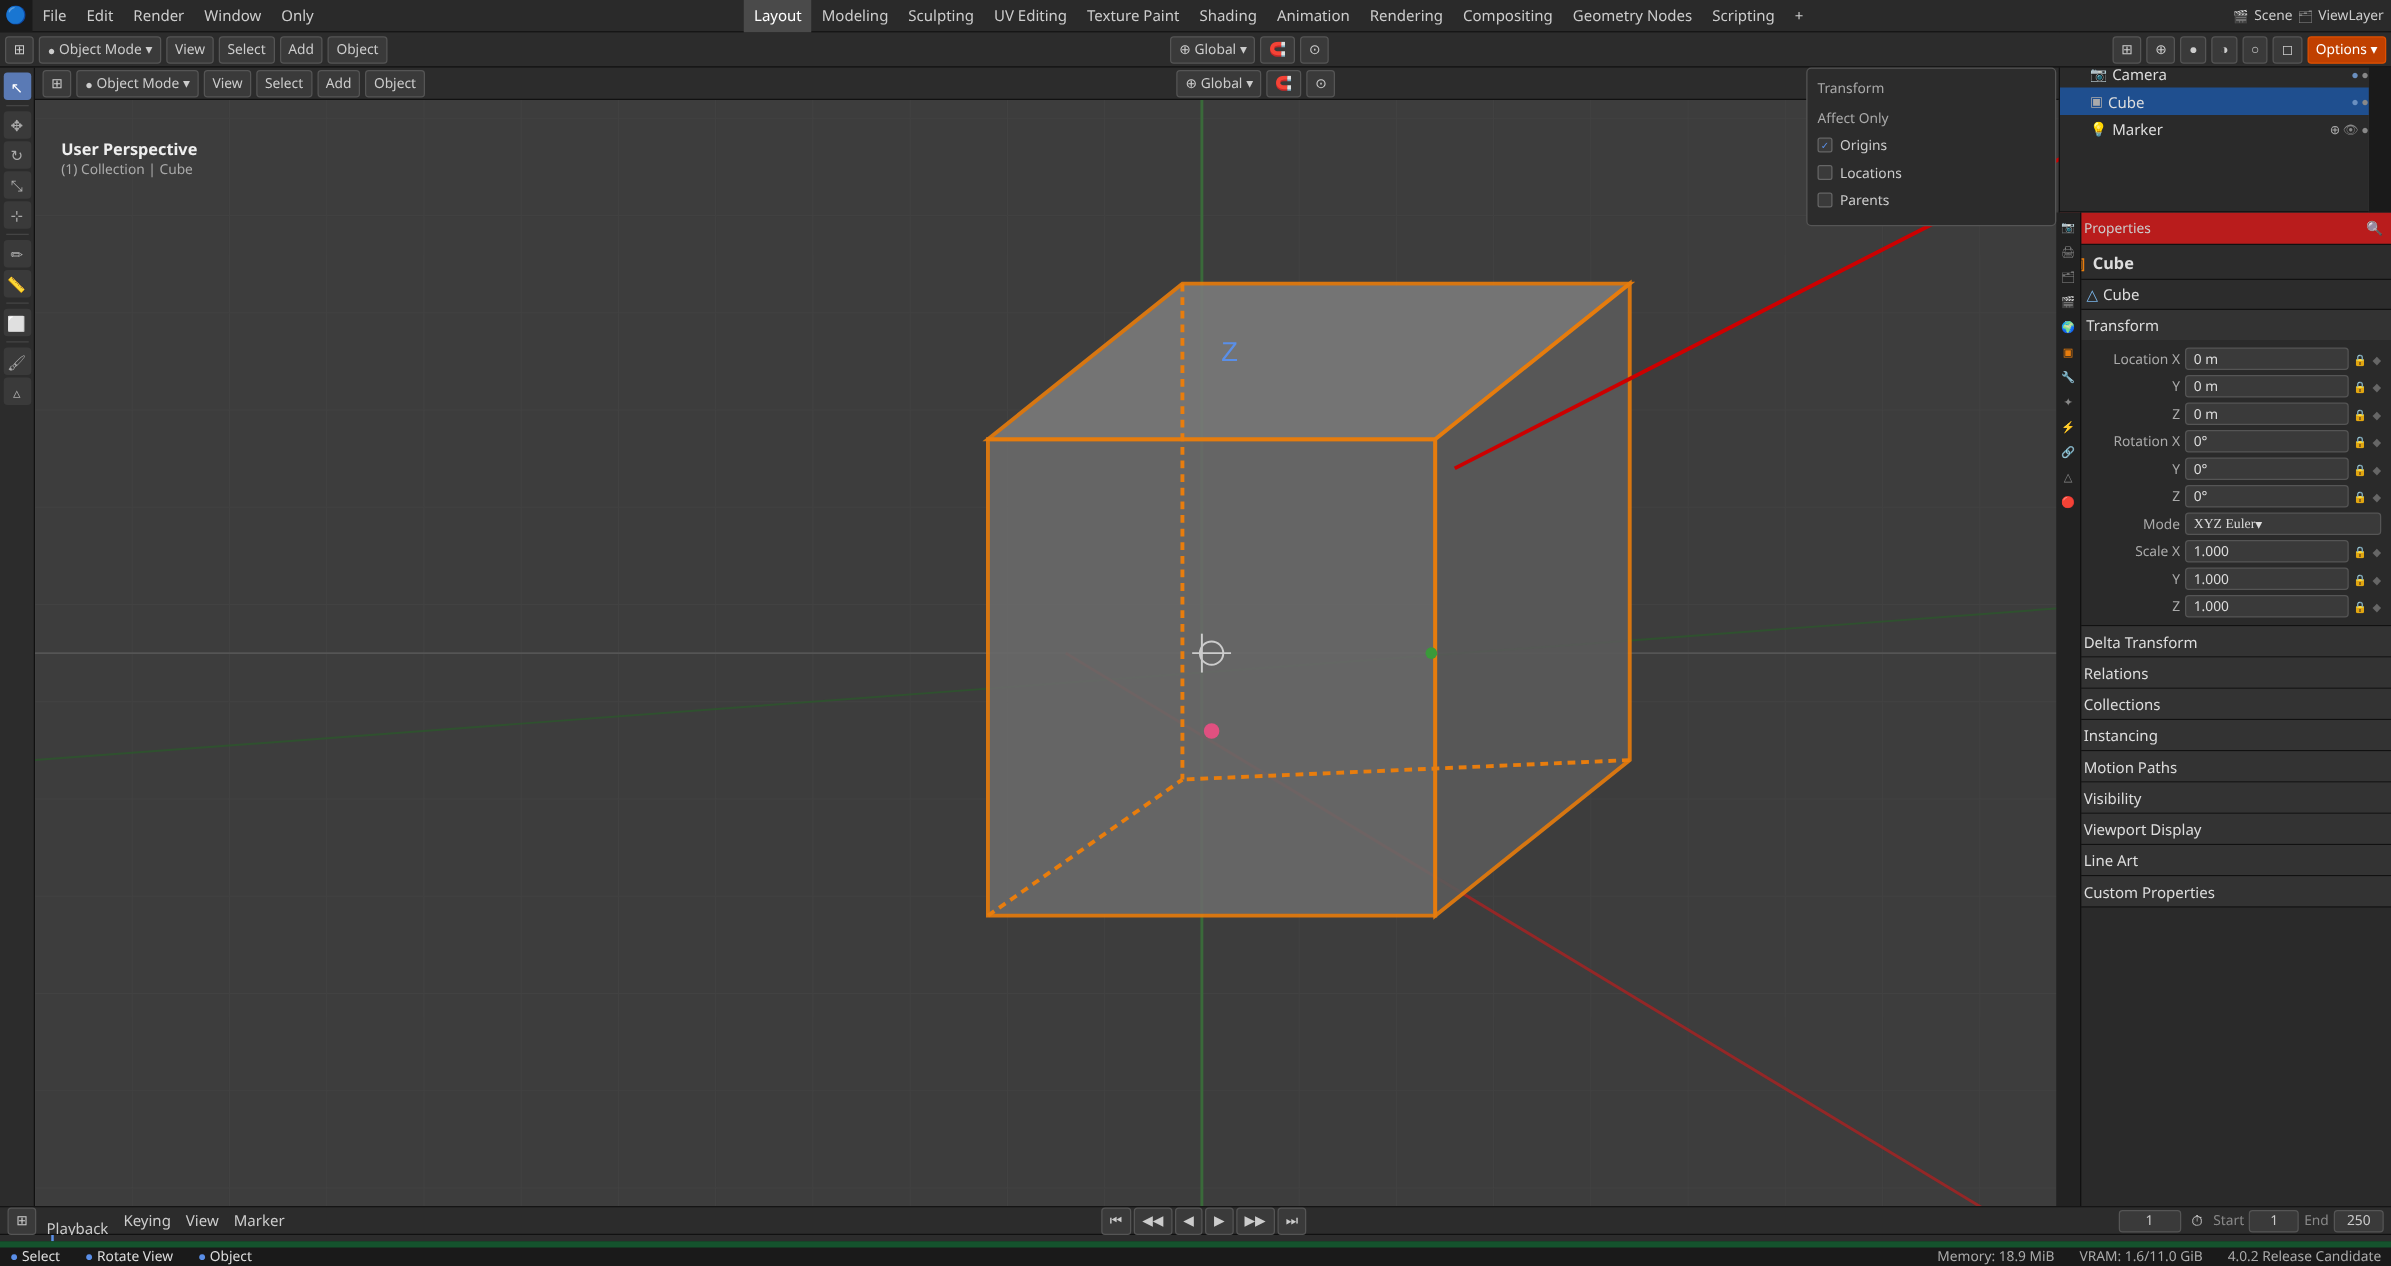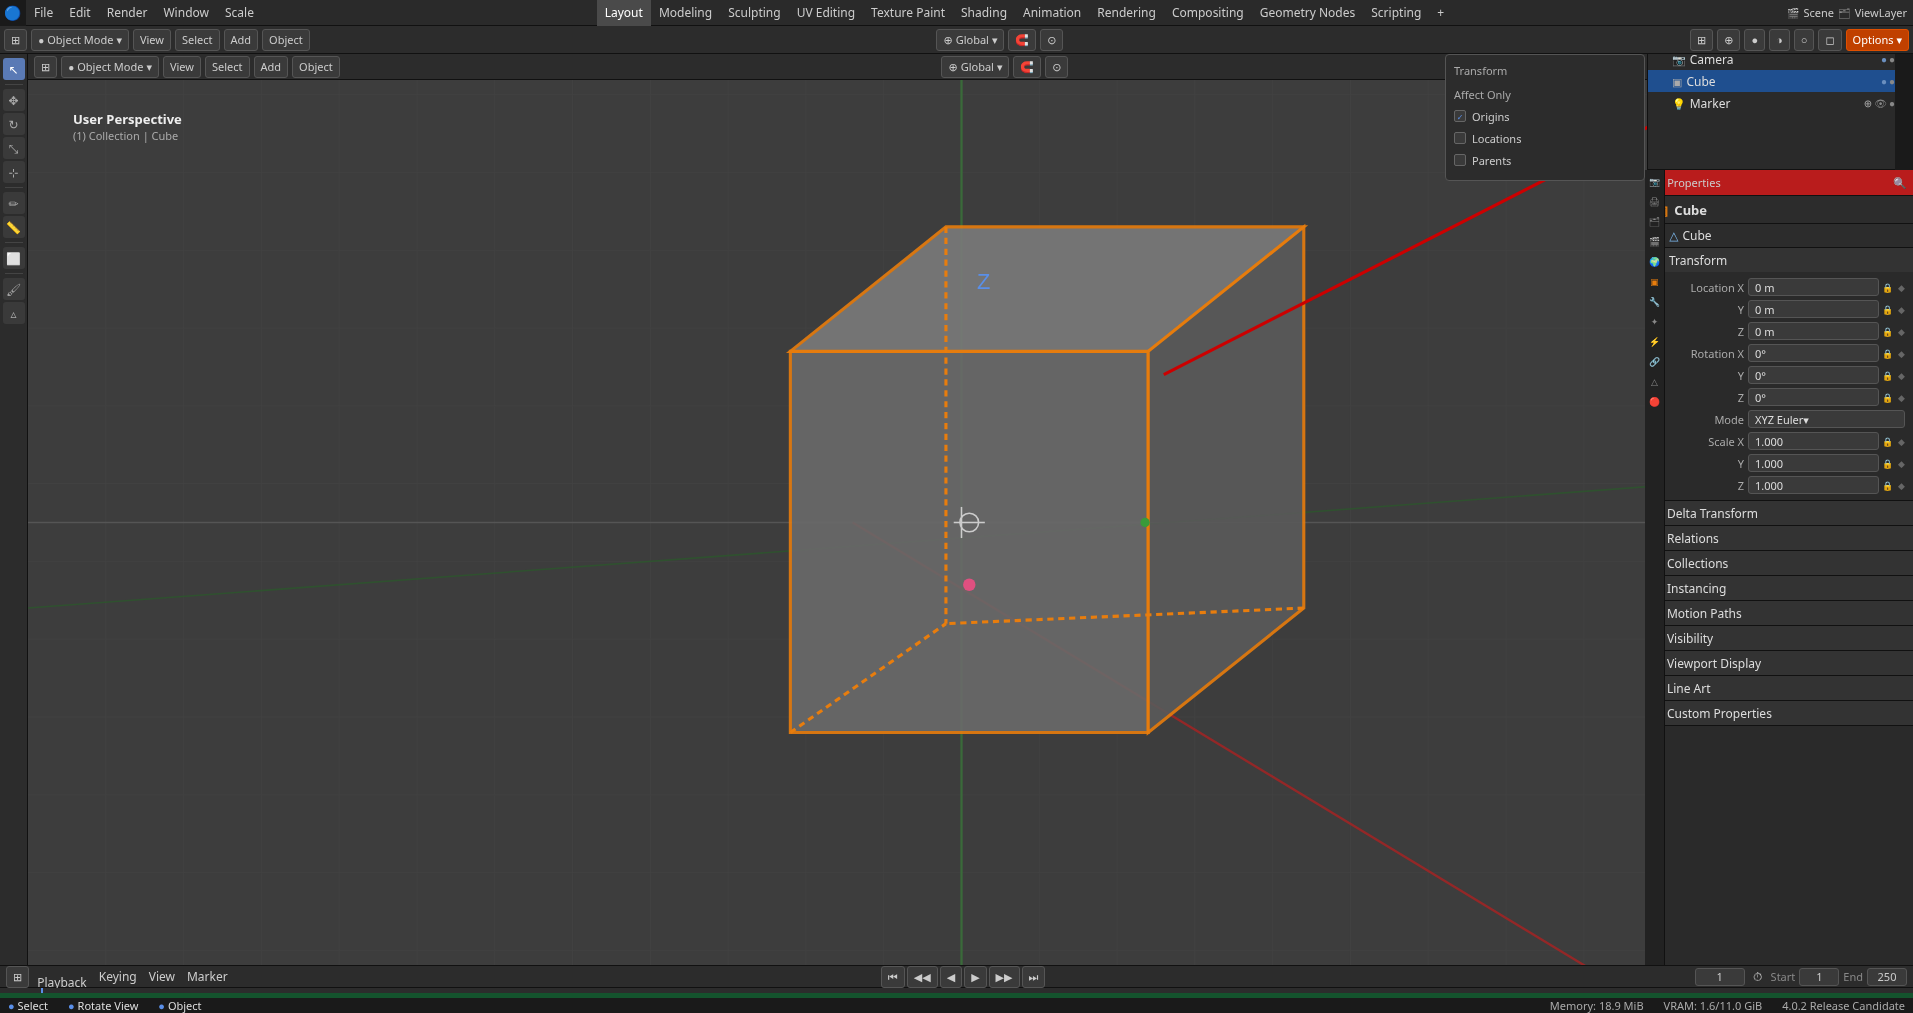--- a/index.html
+++ b/index.html
@@ -143,21 +143,21 @@
     }
 
     .grid-svg {
       position: absolute;
       top: 0; left: 0; width: 100%; height: 100%;
     }
 
     
     #breadcrumb {
       position: absolute;
-      top: 30px; left: 45px;
+      top: 30px; left: 21px;
       color: #ccc;
       font-size: 12px;
       z-index: 20;
     }
     #breadcrumb .main { font-size: 13px; font-weight: bold; color: #eee; }
     #breadcrumb .sub { font-size: 11px; color: #aaa; }
 
     
     #outliner {
       position: absolute;
@@ -392,21 +392,21 @@
   </style>
 </head>
 <body>
 
 <div id="top-menu">
   <div class="menu-logo">🔵</div>
   <div class="menu-item">File</div>
   <div class="menu-item">Edit</div>
   <div class="menu-item">Render</div>
   <div class="menu-item">Window</div>
-  <div class="menu-item">Scale</div>
+  <div class="menu-item">Only</div>
   <div style="flex:1"></div>
 
   <div class="menu-item active">Layout</div>
   <div class="menu-item">Modeling</div>
   <div class="menu-item">Sculpting</div>
   <div class="menu-item">UV Editing</div>
   <div class="menu-item">Texture Paint</div>
   <div class="menu-item">Shading</div>
   <div class="menu-item">Animation</div>
   <div class="menu-item">Rendering</div>
@@ -760,21 +760,21 @@
 
       <div class="props-row">
         <span class="props-label">Z</span>
         <div class="props-value">0°</div>
         <span style="font-size:9px;color:#666;cursor:pointer;">🔒</span>
         <span style="font-size:9px;color:#666;cursor:pointer;">◆</span>
       </div>
 
       <div class="props-row">
         <span class="props-label">Mode</span>
-        <div class="props-value" style="justify-content:flex-start;">
+        <div class="props-value" style="justify-content:flex-start;font-family:Liberation Serif, serif;">
           <span>XYZ Euler</span>
           <span>▾</span>
         </div>
       </div>
 
       <div class="props-row">
         <span class="props-label">Scale X</span>
         <div class="props-value">1.000</div>
         <span style="font-size:9px;color:#666;cursor:pointer;">🔒</span>
         <span style="font-size:9px;color:#666;cursor:pointer;">◆</span>

